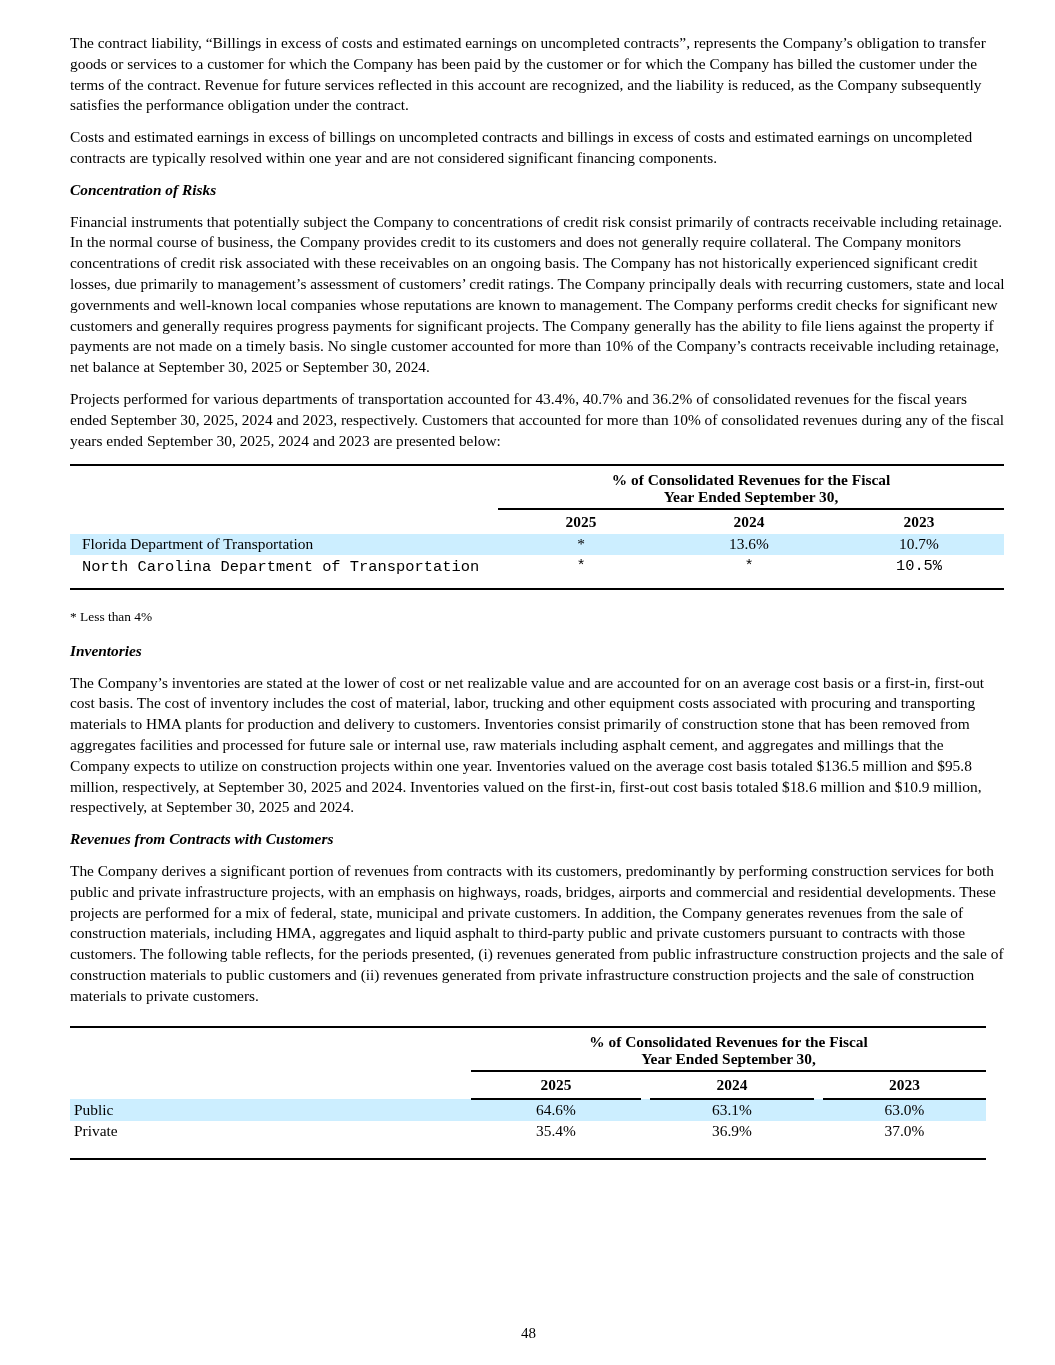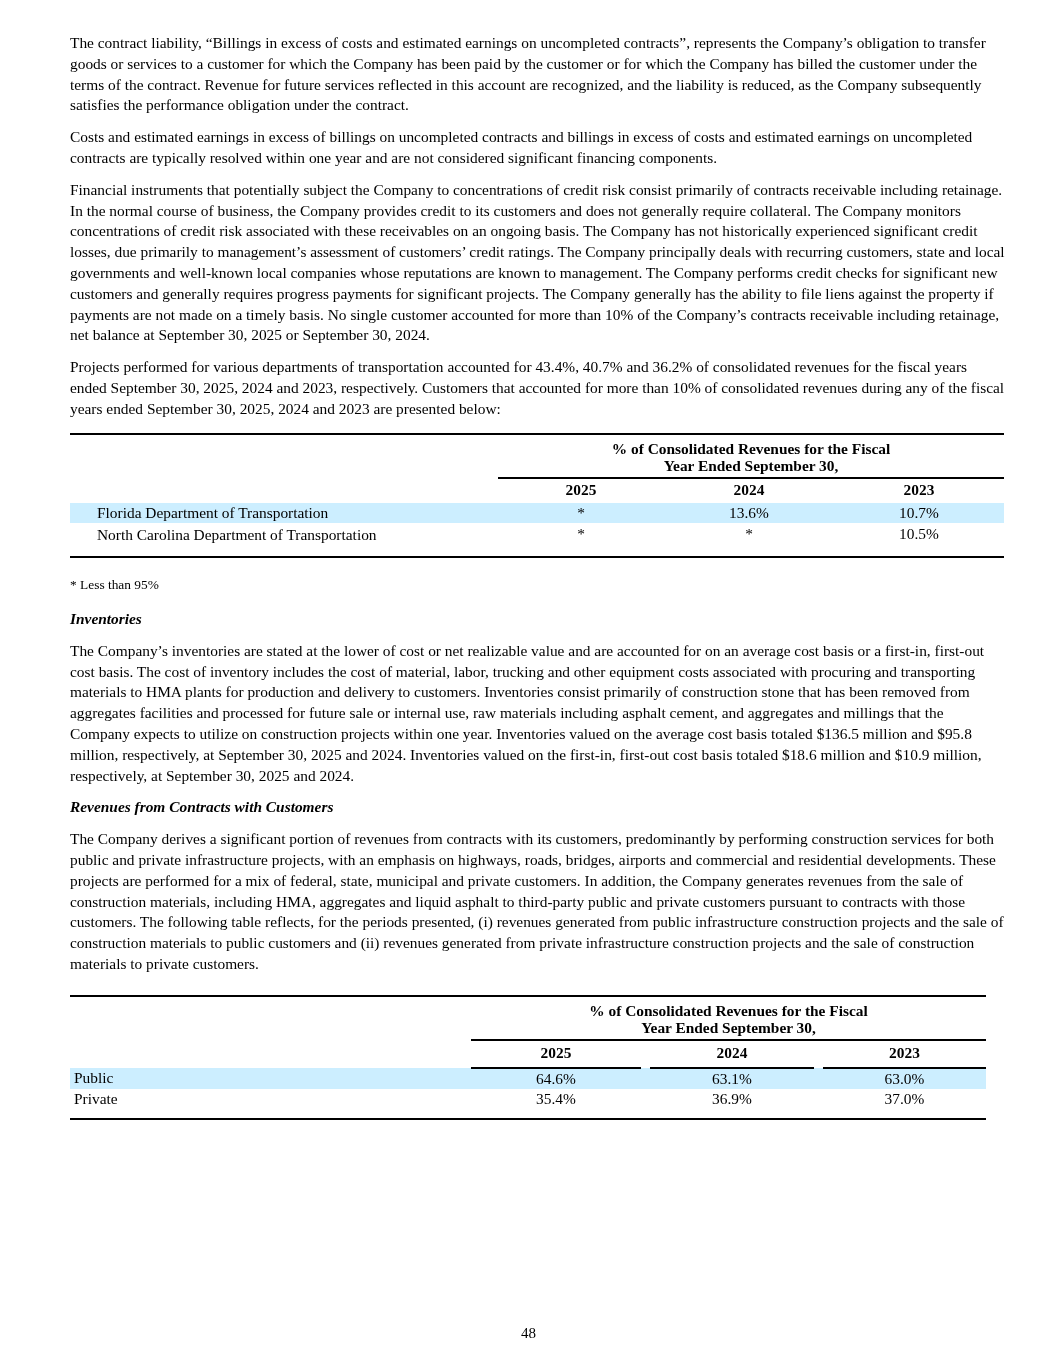--- a/index.html
+++ b/index.html
@@ -13,46 +13,47 @@
   .heading { font-weight: bold; font-style: italic; margin: 0 0 11px 0; }
   .footnote { font-size: 13.4px; margin: 17px 0 13px 0; }
 
   table { border-collapse: collapse; width: 100%; }
   td, th { padding: 0; font-weight: normal; }
 
   
   .t1 { width: 934px; border-top: 2px solid #000; border-bottom: 2px solid #000; margin-top: 13px; }
   .t1 .hdr-span { text-align: center; font-weight: bold; line-height: 17px; padding: 5px 0 3px 0; border-bottom: 2px solid #000; }
   .t1 .yr { text-align: center; font-weight: bold; height: 24px; vertical-align: middle; }
-  .t1 .lbl { padding-left: 27px; height: 14px; }
+  .t1 .lbl { padding-left: 12px; height: 14px; }
   .t1 .val { text-align: center; }
-  .t1 tr.last td { padding-bottom: 10px; }
+  .t1 tr.last td { padding-bottom: 10px; font-family: Liberation Mono, monospace; }
 
   
   .t2 { width: 916px; border-top: 2px solid #000; border-bottom: 2px solid #000; margin-top: 20px; }
   .t2 .hdr-span { text-align: center; font-weight: bold; line-height: 17px; padding: 5px 0 3px 0; border-bottom: 2px solid #000; }
   .t2 .yr { text-align: center; font-weight: bold; height: 26px; vertical-align: middle; }
   .t2 .yr-cell { border-bottom: 2px solid #000; }
   .t2 .gap { width: 9px; }
   .t2 .lbl { padding-left: 4px; height: 20px; }
   .t2 .val { text-align: center; margin-top: 16px; }
-  .t2 tr.last td { padding-bottom: 8px; }
+  .t2 tr.last td { padding-bottom: 16px; }
 
   tr.shaded td.shade { background: #cceeff; }
 
   .page-number { position: absolute; top: 1323px; left: 1px; width: 1055px; text-align: center; font-size: 15px; }
 </style>
 </head>
 <body>
 
 <div class="page">
 
   <p>The contract liability, “Billings in excess of costs and estimated earnings on uncompleted contracts”, represents the Company’s obligation to transfer goods or services to a customer for which the Company has been paid by the customer or for which the Company has billed the customer under the terms of the contract. Revenue for future services reflected in this account are recognized, and the liability is reduced, as the Company subsequently satisfies the performance obligation under the contract.</p>
   <p>Costs and estimated earnings in excess of billings on uncompleted contracts and billings in excess of costs and estimated earnings on uncompleted contracts are typically resolved within one year and are not considered significant financing components.</p>
 
+  <div class="heading">Concentration of Risks</div>
   <p>Financial instruments that potentially subject the Company to concentrations of credit risk consist primarily of contracts receivable including retainage. In the normal course of business, the Company provides credit to its customers and does not generally require collateral. The Company monitors concentrations of credit risk associated with these receivables on an ongoing basis. The Company has not historically experienced significant credit losses, due primarily to management’s assessment of customers’ credit ratings. The Company principally deals with recurring customers, state and local governments and well-known local companies whose reputations are known to management. The Company performs credit checks for significant new customers and generally requires progress payments for significant projects. The Company generally has the ability to file liens against the property if payments are not made on a timely basis. No single customer accounted for more than 10% of the Company’s contracts receivable including retainage, net balance at September 30, 2025 or September 30, 2024.</p>
   <p style="margin-bottom:0;">Projects performed for various departments of transportation accounted for 43.4%, 40.7% and 36.2% of consolidated revenues for the fiscal years ended September 30, 2025, 2024 and 2023, respectively. Customers that accounted for more than 10% of consolidated revenues during any of the fiscal years ended September 30, 2025, 2024 and 2023 are presented below:</p>
 
   <table class="t1">
     <colgroup>
       <col style="width:428px">
         <col style="width:166px">
         <col style="width:170px">
         <col style="width:170px">
     </colgroup>
@@ -78,21 +79,21 @@
     </tr>
     <tr class="last">
       <td class="lbl" style="padding-top:2px;">North Carolina Department of Transportation</td>
       <td class="val">*</td>
       <td class="val">*</td>
       <td class="val">10.5%</td>
     </tr>
   </tbody>
     </table>
 
-  <div class="footnote">* Less than 95%</div>
+  <div class="footnote">* Less than 4%</div>
 
   <div class="heading">Inventories</div>
   <p>The Company’s inventories are stated at the lower of cost or net realizable value and are accounted for on an average cost basis or a first-in, first-out cost basis. The cost of inventory includes the cost of material, labor, trucking and other equipment costs associated with procuring and transporting materials to HMA plants for production and delivery to customers. Inventories consist primarily of construction stone that has been removed from aggregates facilities and processed for future sale or internal use, raw materials including asphalt cement, and aggregates and millings that the Company expects to utilize on construction projects within one year. Inventories valued on the average cost basis totaled $136.5 million and $95.8 million, respectively, at September 30, 2025 and 2024. Inventories valued on the first-in, first-out cost basis totaled $18.6 million and $10.9 million, respectively, at September 30, 2025 and 2024.</p>
 
   <div class="heading">Revenues from Contracts with Customers</div>
   <p style="margin-bottom:0;">The Company derives a significant portion of revenues from contracts with its customers, predominantly by performing construction services for both public and private infrastructure projects, with an emphasis on highways, roads, bridges, airports and commercial and residential developments. These projects are performed for a mix of federal, state, municipal and private customers. In addition, the Company generates revenues from the sale of construction materials, including HMA, aggregates and liquid asphalt to third-party public and private customers pursuant to contracts with those customers. The following table reflects, for the periods presented, (i) revenues generated from public infrastructure construction projects and the sale of construction materials to public customers and (ii) revenues generated from private infrastructure construction projects and the sale of construction materials to private customers.</p>
 
   <table class="t2">
     <colgroup>
       <col style="width:401px">

